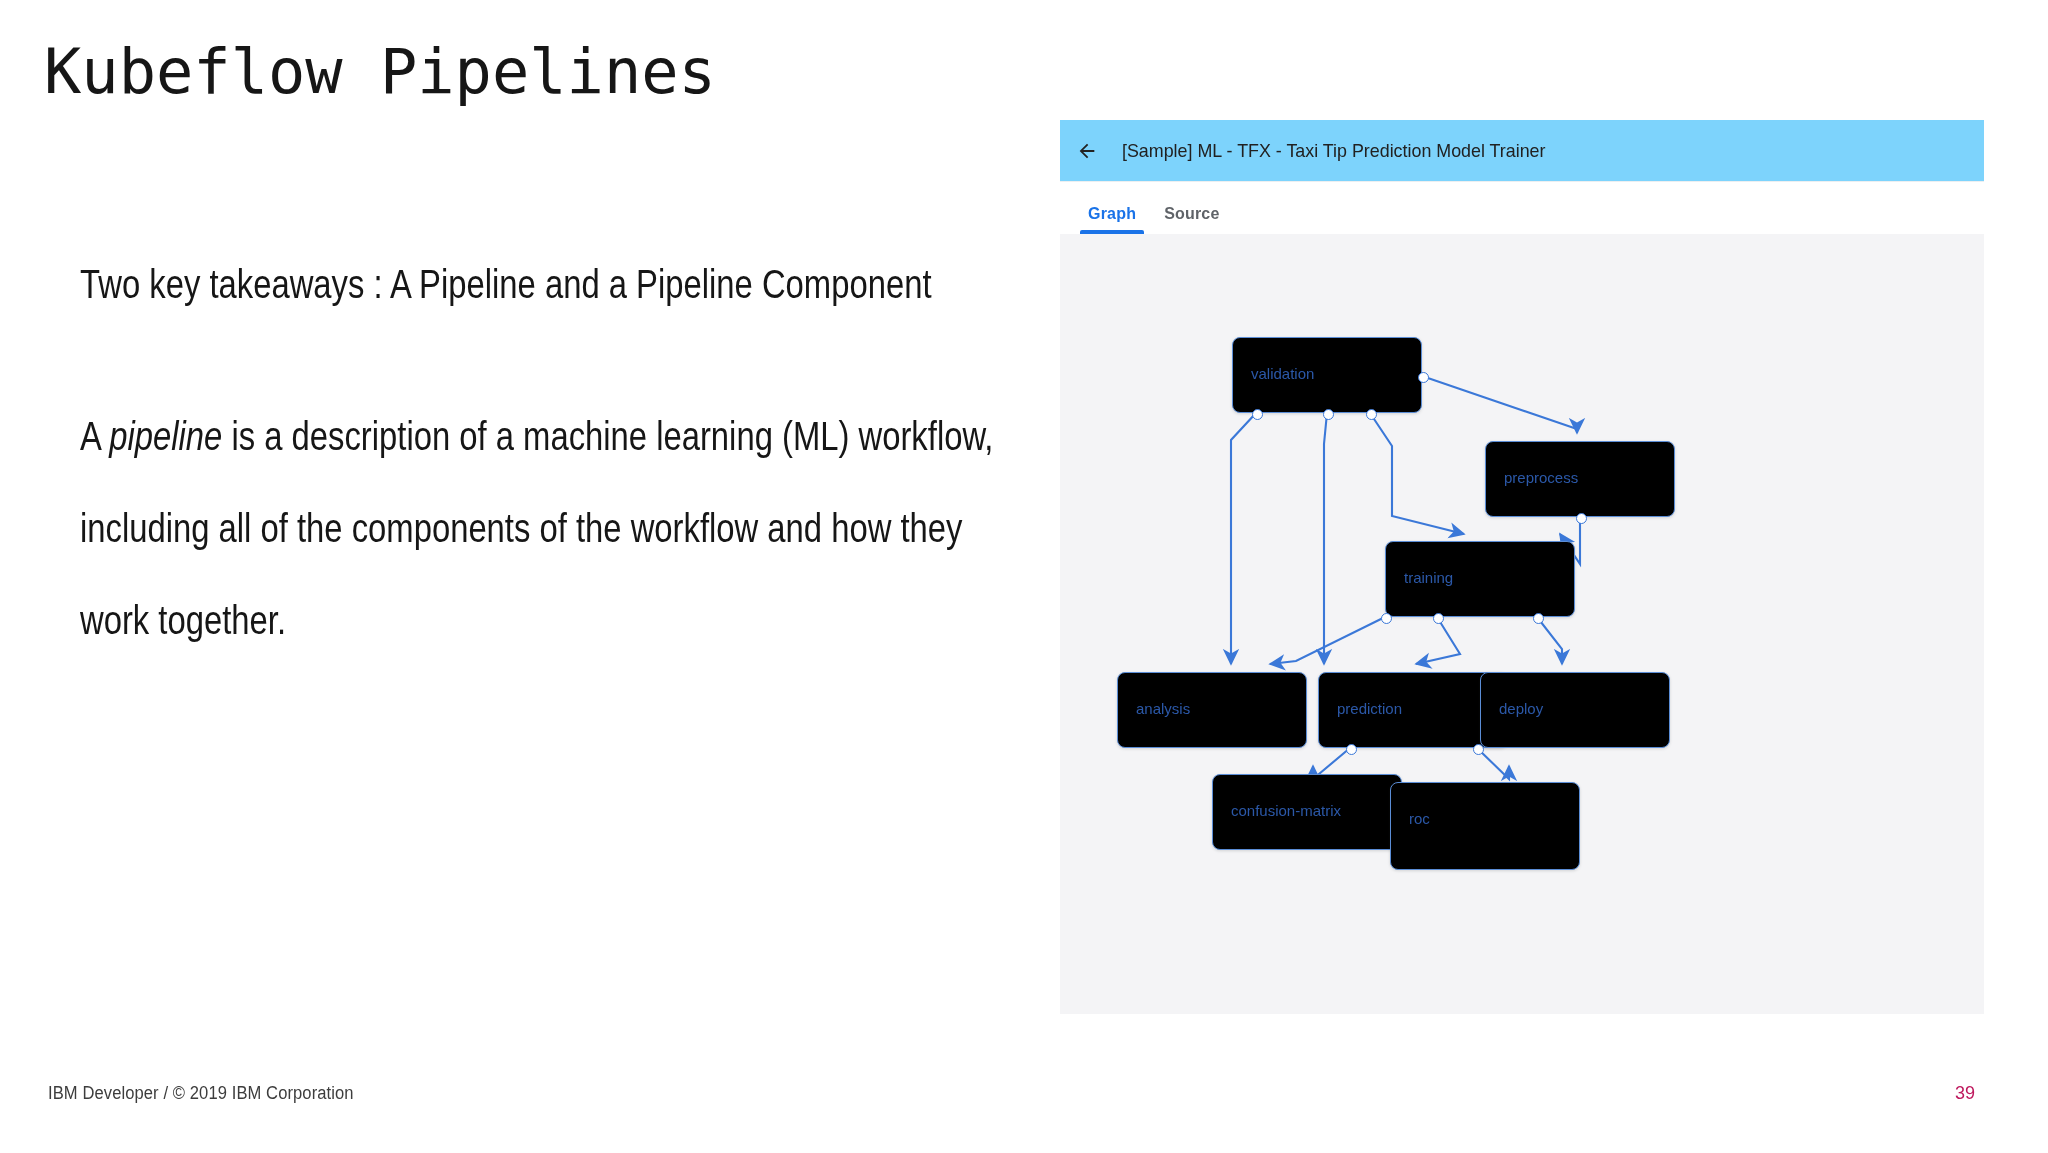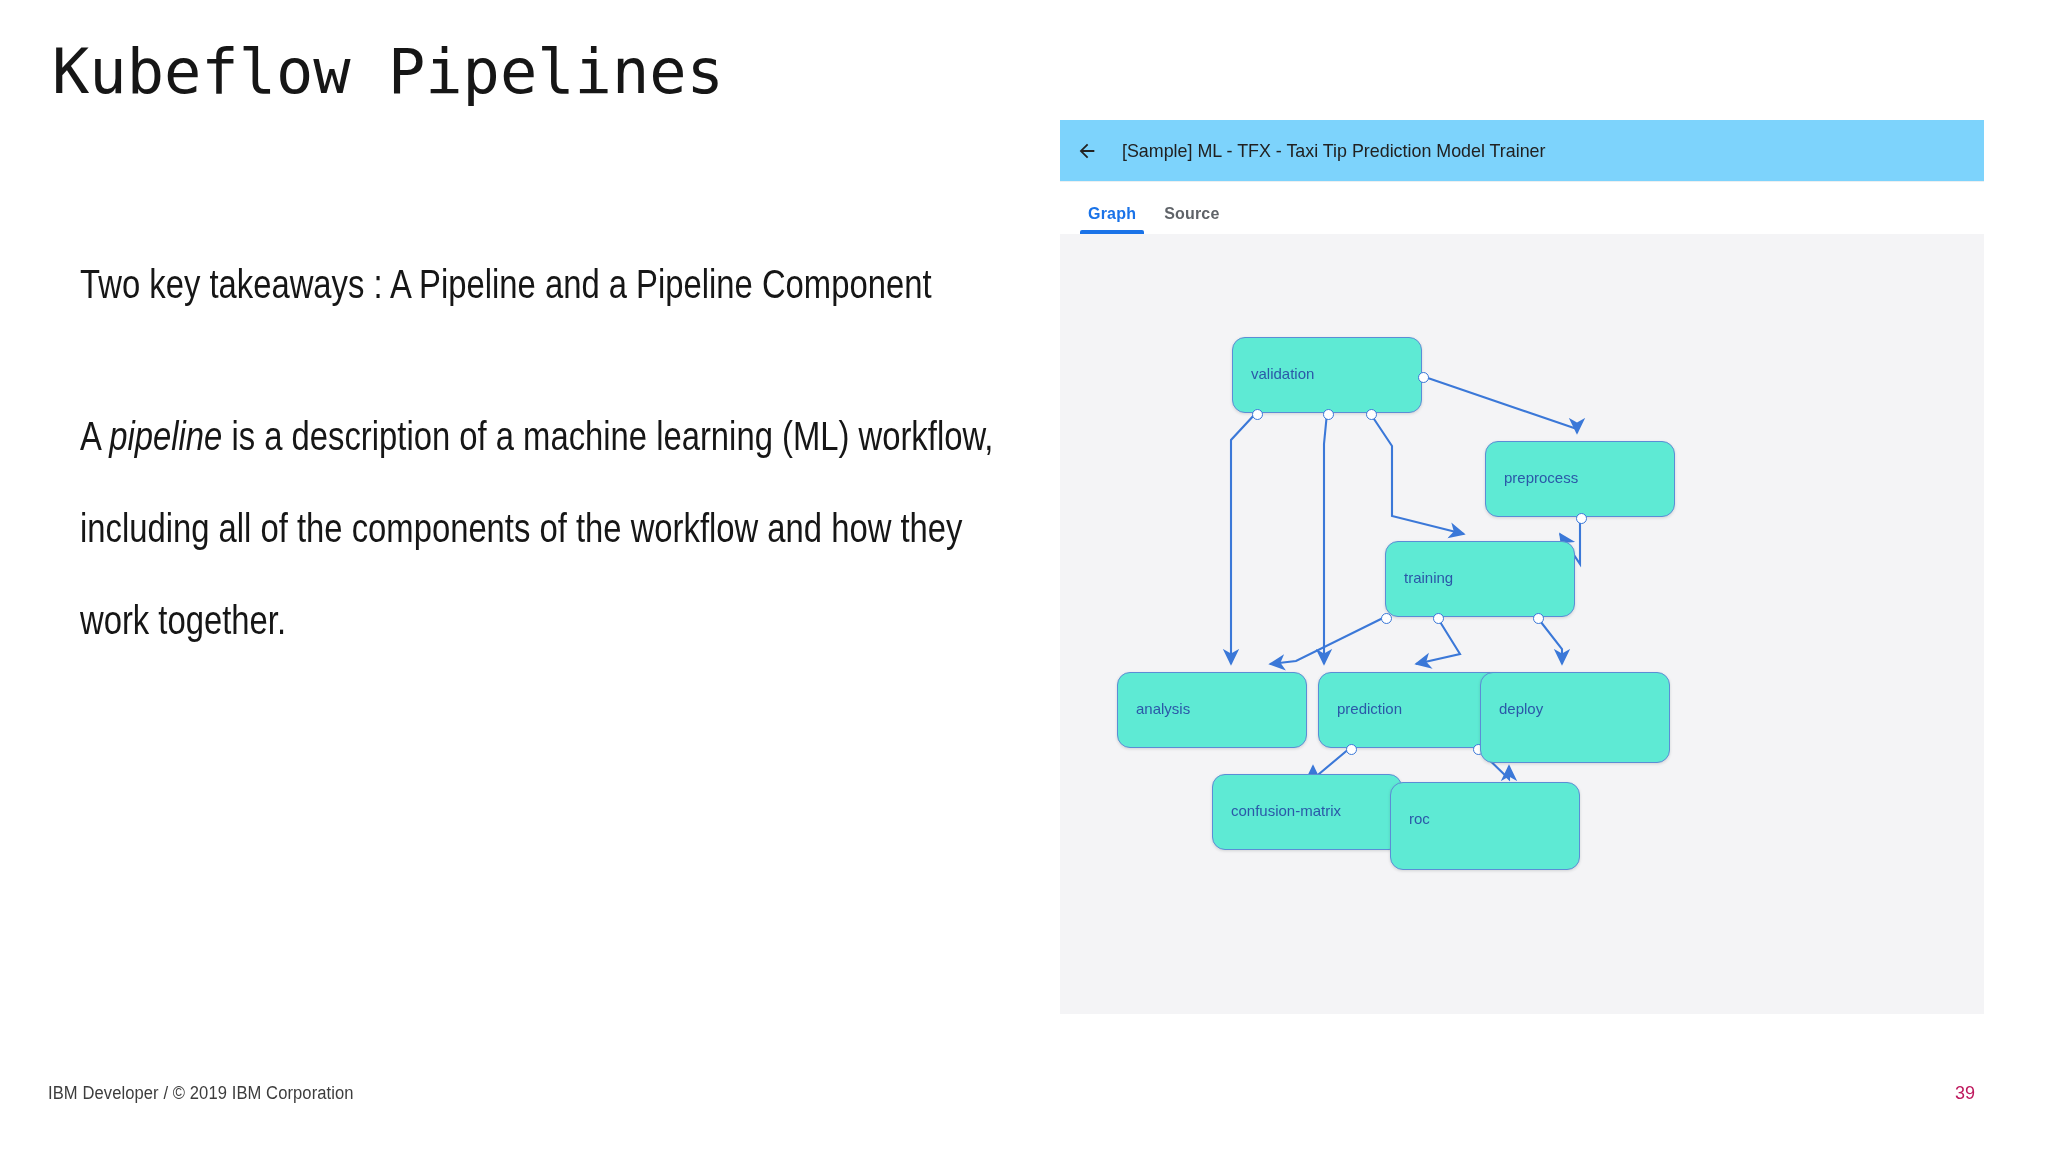--- a/index.html
+++ b/index.html
@@ -20,21 +20,20 @@
     position: absolute;
     left: 44px;
     top: 36px;
     font-family: "DejaVu Sans Mono", "Liberation Mono", monospace;
     font-size: 62px;
     font-weight: 400;
     letter-spacing: 0px;
     color: #161616;
     white-space: nowrap;
     line-height: 1.15;
-    margin-left: 8px;
   }
 
   #body-copy {
     position: absolute;
     left: 80px;
     top: 238px;
     width: 920px;
   }
   .para {
     font-family: "Liberation Sans", sans-serif;
@@ -157,23 +156,23 @@
     overflow: hidden;
   }
   #kf-canvas svg {
     position: absolute;
     left: 0;
     top: 0;
   }
 
   .gnode {
     position: absolute;
-    background: #5eead4;
+    background: #000000;
     border: 1.6px solid #5b8dd6;
-    border-radius: 13px;
+    border-radius: 8px;
     box-shadow: 0 1px 3px rgba(60,64,67,0.18);
     box-sizing: border-box;
   }
   .gnode .glabel {
     position: absolute;
     left: 18px;
     top: 27px;
     font-family: "Liberation Sans", sans-serif;
     font-size: 15px;
     color: #2b58a8;
@@ -275,21 +274,21 @@
     <div class="gnode" style="left:57px; top:438px; width:190px; height:76px;">
       <span class="glabel">analysis</span>
     </div>
 
     <div class="gnode" style="left:258px; top:438px; width:190px; height:76px;">
       <span class="glabel">prediction</span>
       <span class="gport" style="left:32px; top:76px;"></span>
       <span class="gport" style="left:159px; top:76px;"></span>
     </div>
 
-    <div class="gnode" style="left:420px; top:438px; width:190px; height:91px;padding-left:8px;">
+    <div class="gnode" style="left:420px; top:438px; width:190px; height:76px;padding-left:8px;">
       <span class="glabel">deploy</span>
     </div>
 
     <div class="gnode" style="left:152px; top:540px; width:190px; height:76px;">
       <span class="glabel">confusion-matrix</span>
     </div>
 
     <div class="gnode" style="left:330px; top:548px; width:190px; height:88px;padding-left:25px;">
       <span class="glabel">roc</span>
     </div>

